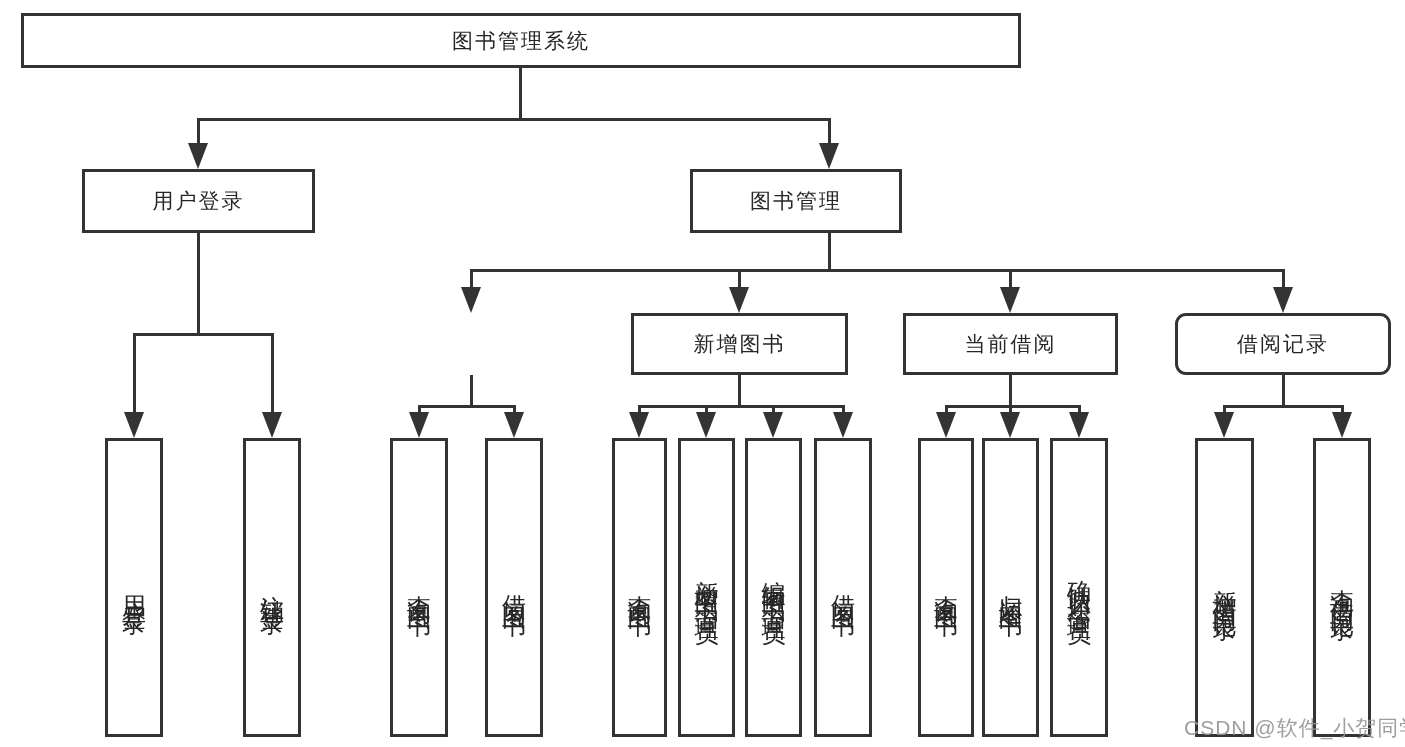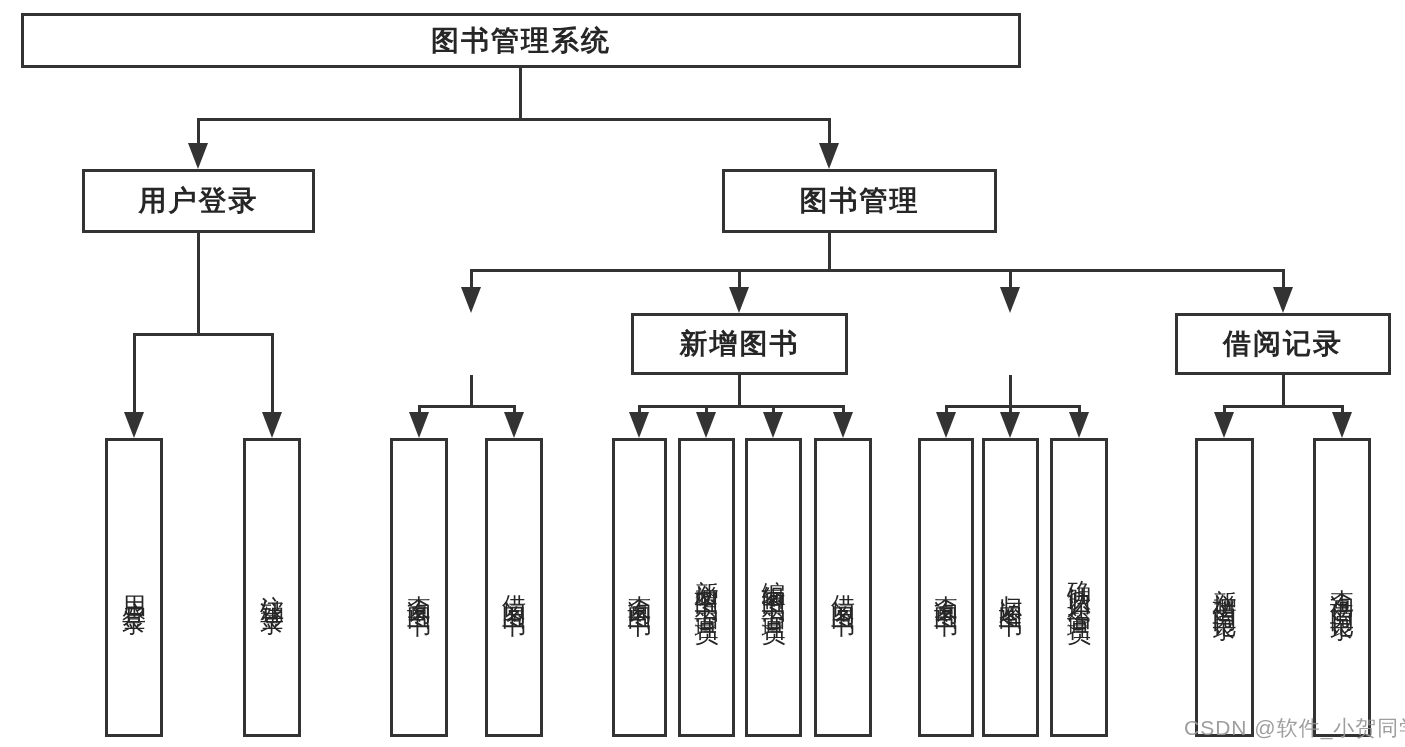--- a/index.html
+++ b/index.html
@@ -15,21 +15,21 @@
   }
   .box {
     position: absolute;
     border: 3px solid #333333;
     background: #ffffff;
     display: flex;
     align-items: center;
     justify-content: center;
     text-align: center;
   }
-  .hbox { font-size: 28px; letter-spacing: 2px; font-weight: bold; }
+  .hbox { font-size: 21px; letter-spacing: 2px; }
   .vbox {
     writing-mode: vertical-rl;
     font-size: 24px;
     letter-spacing: 6px;
     line-height: 1;
   }
   .vline { position: absolute; width: 3px; background: #333333; }
   .hline { position: absolute; height: 3px; background: #333333; }
   .arrow {
     position: absolute;
@@ -57,42 +57,43 @@
   <div class="box hbox" style="left:21px; top:13px; width:1000px; height:55px;">图书管理系统</div>
 
   <div class="vline" style="left:519px; top:68px; height:52px;"></div>
   <div class="hline" style="left:197px; top:118px; width:634px;"></div>
   <div class="vline" style="left:197px; top:118px; height:28px;"></div>
   <div class="arrow" style="left:188px; top:143px;"></div>
   <div class="vline" style="left:828px; top:118px; height:28px;"></div>
   <div class="arrow" style="left:819px; top:143px;"></div>
 
   <div class="box hbox" style="left:82px; top:169px; width:233px; height:64px;">用户登录</div>
-  <div class="box hbox" style="left:722px; top:169px; width:275px; height:64px;">图书管理</div>
+  <div class="box hbox" style="left:690px; top:169px; width:212px; height:64px;">图书管理</div>
 
   <div class="vline" style="left:197px; top:233px; height:103px;"></div>
   <div class="hline" style="left:133px; top:333px; width:141px;"></div>
   <div class="vline" style="left:133px; top:333px; height:80px;"></div>
   <div class="arrow" style="left:124px; top:412px;"></div>
   <div class="vline" style="left:271px; top:333px; height:80px;"></div>
   <div class="arrow" style="left:262px; top:412px;"></div>
 
   <div class="vline" style="left:828px; top:233px; height:39px;"></div>
   <div class="hline" style="left:470px; top:269px; width:815px;"></div>
   <div class="vline" style="left:470px; top:269px; height:20px;"></div>
   <div class="arrow" style="left:461px; top:287px;"></div>
   <div class="vline" style="left:738px; top:269px; height:20px;"></div>
   <div class="arrow" style="left:729px; top:287px;"></div>
   <div class="vline" style="left:1009px; top:269px; height:20px;"></div>
   <div class="arrow" style="left:1000px; top:287px;"></div>
   <div class="vline" style="left:1282px; top:269px; height:20px;"></div>
   <div class="arrow" style="left:1273px; top:287px;"></div>
 
   <div class="box hbox" style="left:631px; top:313px; width:217px; height:62px;">新增图书</div>
-  <div class="box hbox" style="left:1175px; top:313px; width:216px; height:62px;">借阅记录</div>
+  <div class="box hbox" style="left:903px; top:313px; width:215px; height:62px;">当前借阅</div>
+  <div class="box hbox" style="left:1175px; top:313px; width:216px; height:62px;border-radius:11px;">借阅记录</div>
 
   <div class="vline" style="left:470px; top:375px; height:33px;"></div>
   <div class="hline" style="left:418px; top:405px; width:98px;"></div>
   <div class="vline" style="left:418px; top:405px; height:10px;"></div>
   <div class="arrow" style="left:409px; top:412px;"></div>
   <div class="vline" style="left:513px; top:405px; height:10px;"></div>
   <div class="arrow" style="left:504px; top:412px;"></div>
 
   <div class="vline" style="left:738px; top:375px; height:33px;"></div>
   <div class="hline" style="left:638px; top:405px; width:206px;"></div>

